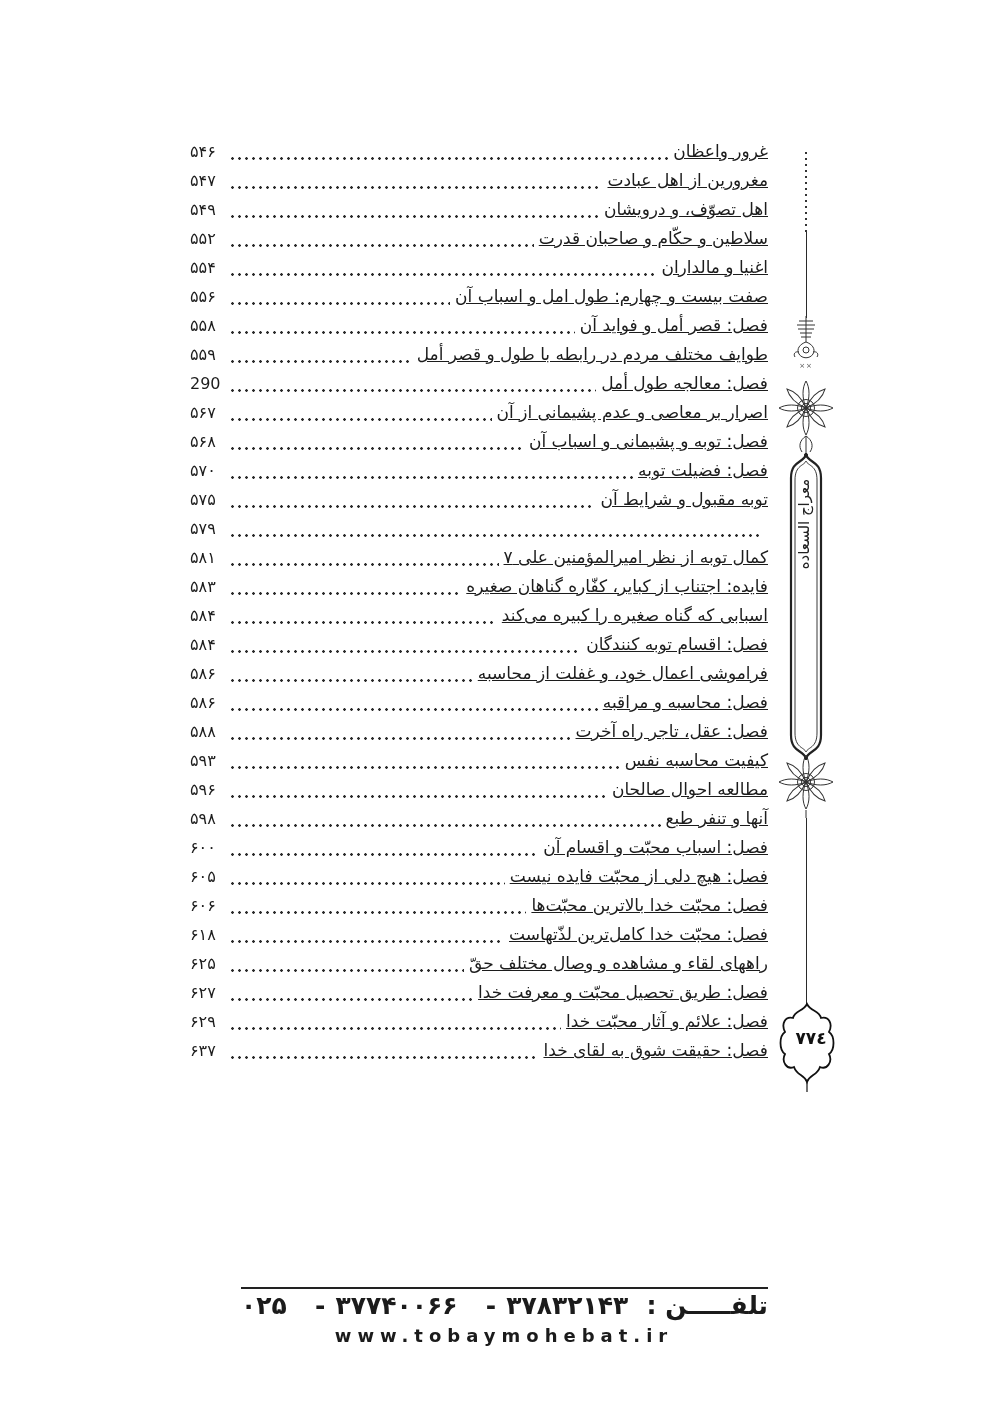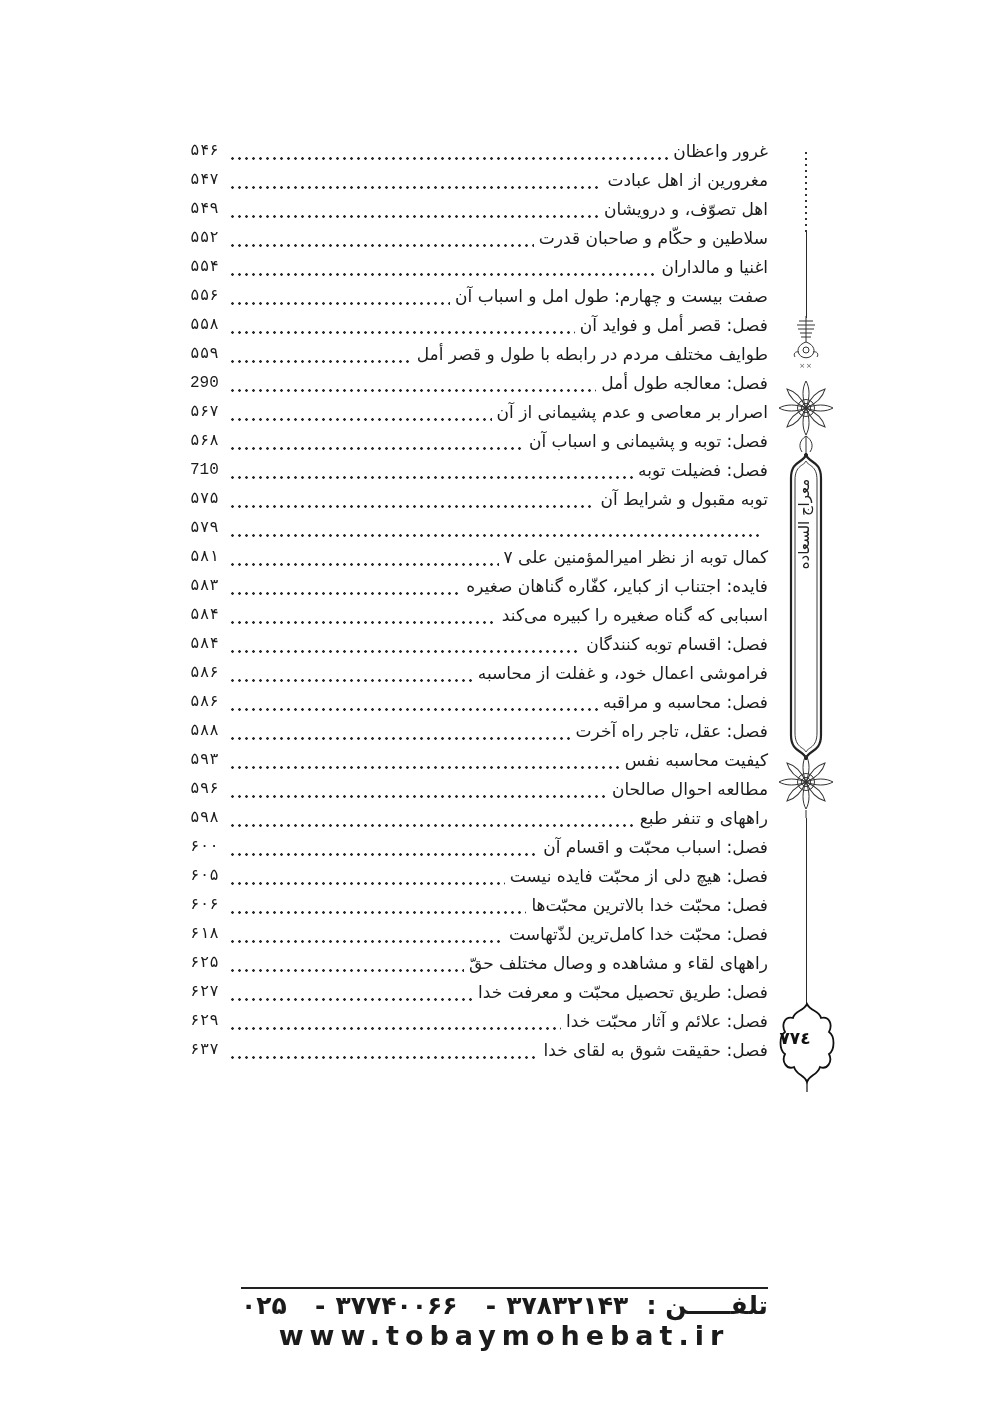--- a/index.html
+++ b/index.html
@@ -18,32 +18,32 @@
   }
   .toc-row{
     display:flex;
     direction:rtl;
     align-items:center;
     height:29px;
     font-size:17px;
     line-height:29px;
     white-space:nowrap;
   }
-  .toc-title{flex:0 0 auto;color:#1c1c1c;}
+  .toc-title{flex:0 0 auto;color:#1c1c1c;text-decoration:underline;}
   .toc-dots{
     flex:1 1 auto;
     height:3px;
     margin:0 5px;
     transform:translateY(7px);
     background-image:radial-gradient(circle,#2a2a2a 1.2px,transparent 1.5px);
     background-size:7px 3px;
     background-repeat:repeat-x;
     background-position:left center;
   }
-  .toc-page{flex:0 0 auto;font-size:16px;min-width:34px;text-align:left;direction:ltr;font-family:Liberation Mono, monospace;}
+  .toc-page{flex:0 0 auto;font-size:16px;min-width:34px;text-align:left;direction:ltr;}
   
   .sb{position:absolute;}
   .sb-dotline{
     left:805px;top:152px;width:2px;height:80px;
     background-image:repeating-linear-gradient(#333 0 2px,transparent 2px 6px);
   }
   .sb-line1{left:805.5px;top:232px;width:1.5px;height:86px;background:#2a2a2a;}
   .sb-sprig{left:786px;top:316px;}
   .sb-mark{
     left:796px;top:362px;width:20px;text-align:center;
@@ -64,41 +64,41 @@
     text-align:center;
     font-size:15px;
     letter-spacing:1px;
     color:#222;
     direction:rtl;
     white-space:nowrap;
   }
   .sb-line2{left:805.5px;top:818px;width:1.5px;height:186px;background:#2a2a2a;}
   .sb-medallion{left:776px;top:1002px;}
   .sb-medallion-num{
-    position:absolute;left:764px;top:1028px;width:62px;
+    position:absolute;left:780px;top:1028px;width:62px;
     text-align:center;font-size:17px;font-weight:bold;color:#111;
     direction:ltr;
   }
   
   .footer-rule{
     position:absolute;left:241px;top:1287px;width:527px;height:2px;background:#222;
   }
   .footer-phone{
     position:absolute;left:241px;top:1292px;width:527px;
     display:flex;direction:rtl;justify-content:space-between;align-items:center;
     font-size:25px;font-weight:bold;color:#1b1b1b;line-height:28px;
     white-space:nowrap;
   }
   .phone-group{display:flex;direction:rtl;align-items:center;}
   .phone-num{direction:ltr;unicode-bidi:isolate;}
   .phone-dash{margin:0 10px;font-weight:bold;}
   .phone-group:last-child .phone-dash{display:none;}
   .footer-site{
     position:absolute;left:240px;top:1320px;width:528px;
-    text-align:center;font-size:27px;font-weight:bold;color:#1b1b1b;
+    text-align:center;font-size:18px;font-weight:bold;color:#1b1b1b;
     letter-spacing:6px;direction:ltr;line-height:32px;
   }
   svg{display:block;}
 </style>
 </head>
 <body>
 
 <div class="page">
 
   <div class="toc">
@@ -154,21 +154,21 @@
         <span class="toc-page">۵۶۷</span>
       </div>
       <div class="toc-row">
         <span class="toc-title">فصل: توبه و پشیمانی و اسباب آن</span>
         <span class="toc-dots"></span>
         <span class="toc-page">۵۶۸</span>
       </div>
       <div class="toc-row">
         <span class="toc-title">فصل: فضیلت توبه</span>
         <span class="toc-dots"></span>
-        <span class="toc-page">710</span>
+        <span class="toc-page">۵۷۰</span>
       </div>
       <div class="toc-row">
         <span class="toc-title">توبه مقبول و شرایط آن</span>
         <span class="toc-dots"></span>
         <span class="toc-page">۵۷۵</span>
       </div>
       <div class="toc-row">
         <span class="toc-dots"></span>
         <span class="toc-page">۵۷۹</span>
       </div>
@@ -211,21 +211,21 @@
         <span class="toc-title">کیفیت محاسبه نفس</span>
         <span class="toc-dots"></span>
         <span class="toc-page">۵۹۳</span>
       </div>
       <div class="toc-row">
         <span class="toc-title">مطالعه احوال صالحان</span>
         <span class="toc-dots"></span>
         <span class="toc-page">۵۹۶</span>
       </div>
       <div class="toc-row">
-        <span class="toc-title">راههای و تنفر طبع</span>
+        <span class="toc-title">آنها و تنفر طبع</span>
         <span class="toc-dots"></span>
         <span class="toc-page">۵۹۸</span>
       </div>
       <div class="toc-row">
         <span class="toc-title">فصل: اسباب محبّت و اقسام آن</span>
         <span class="toc-dots"></span>
         <span class="toc-page">۶۰۰</span>
       </div>
       <div class="toc-row">
         <span class="toc-title">فصل: هیچ دلی از محبّت فایده نیست</span>

